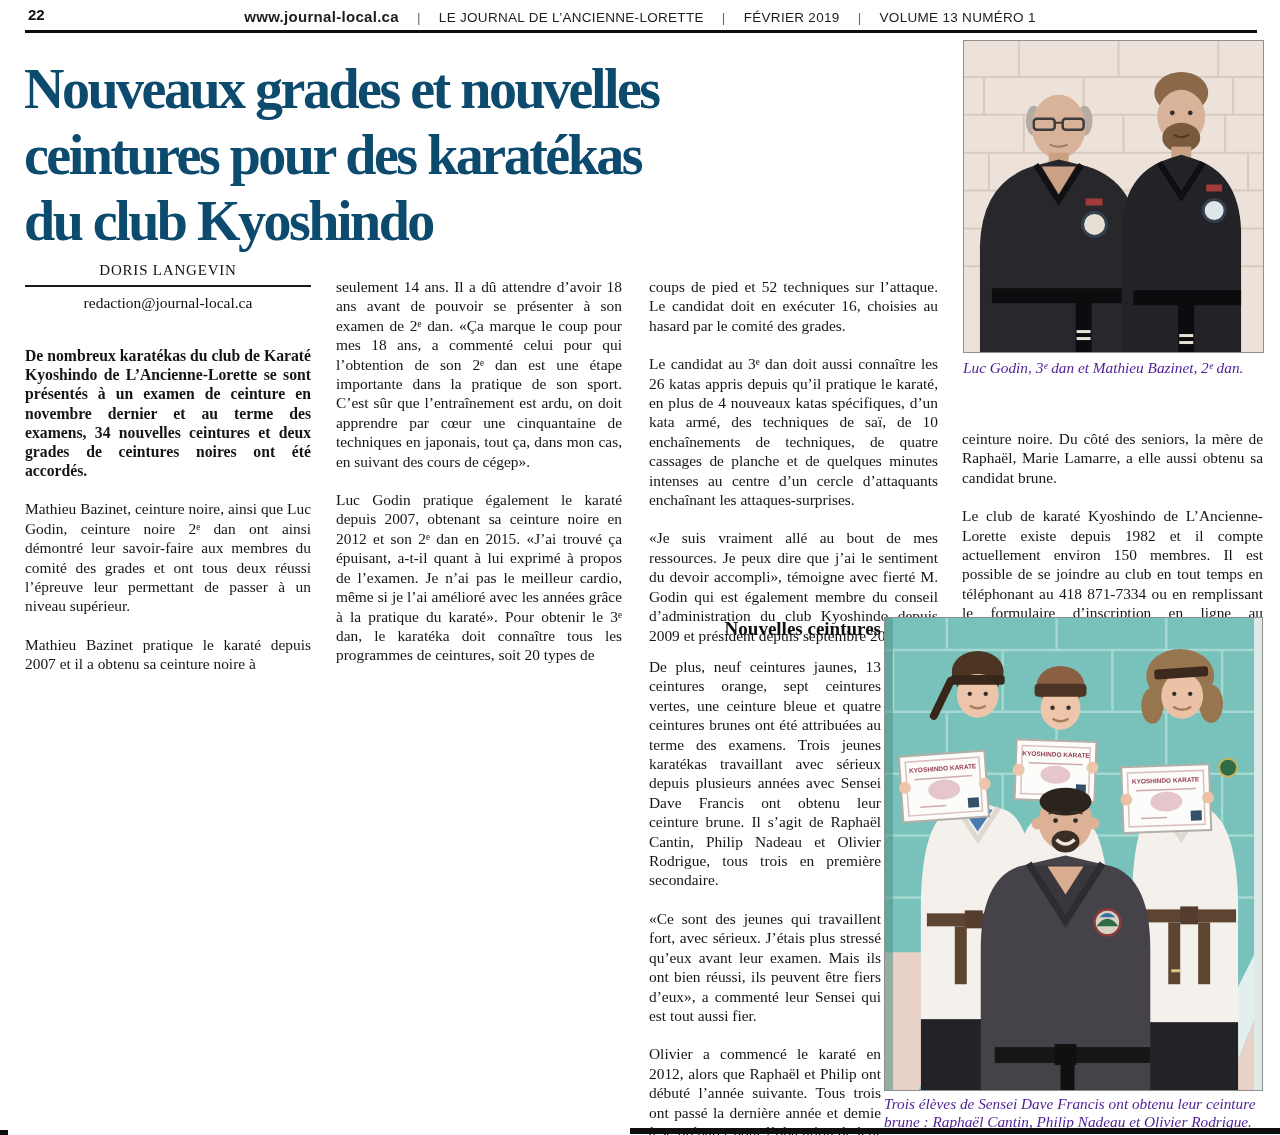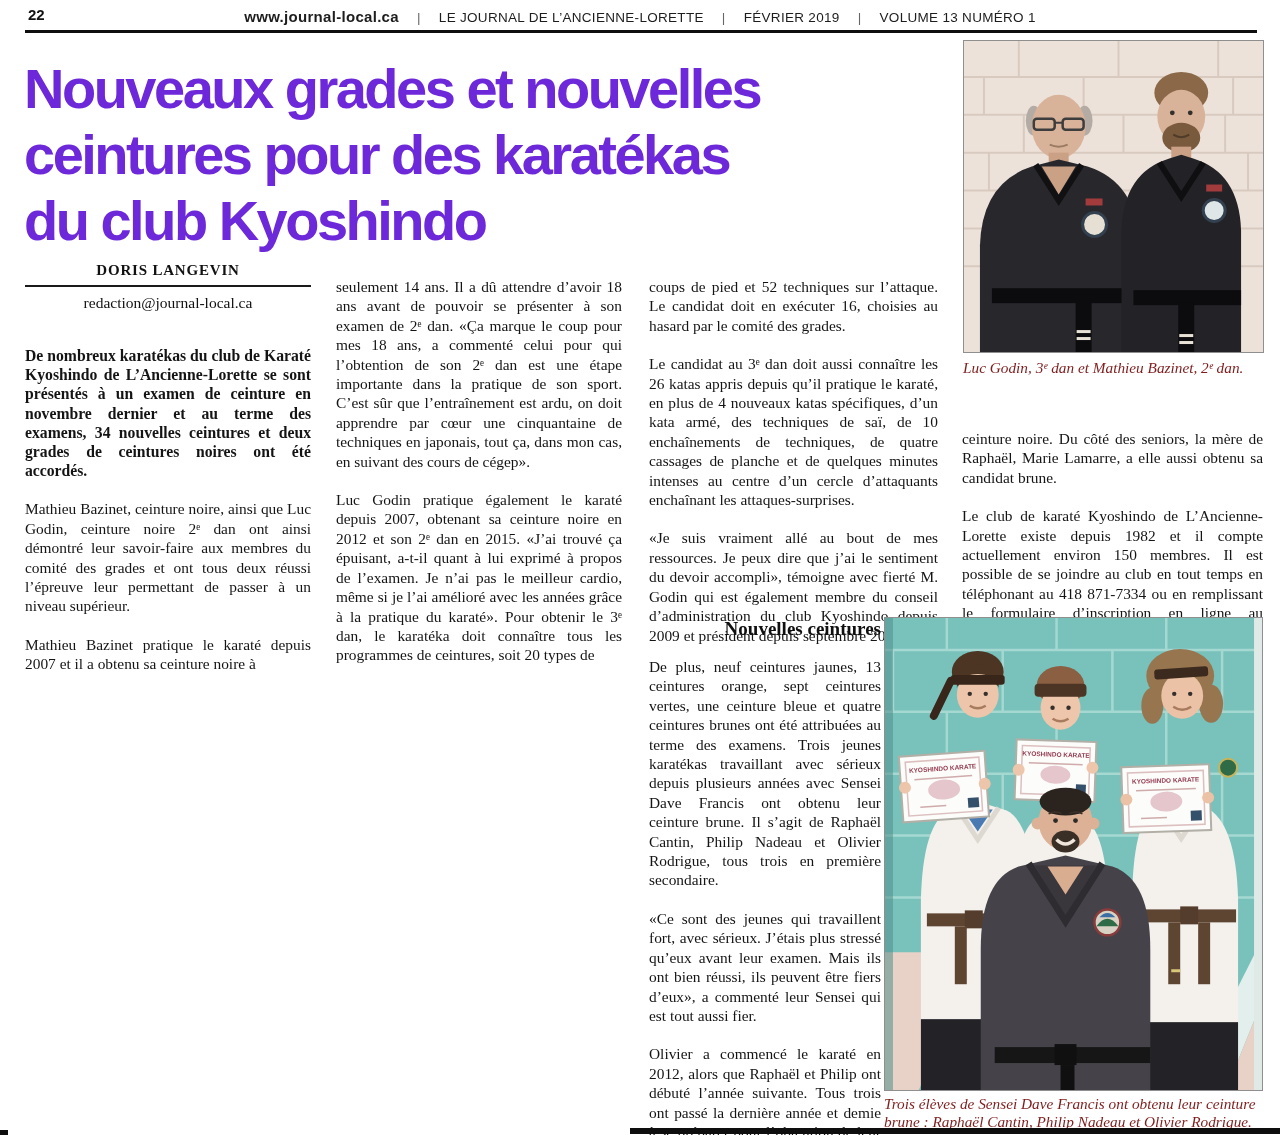--- a/index.html
+++ b/index.html
@@ -17,28 +17,28 @@
     font-family:"Liberation Sans",sans-serif; font-size:13.5px; color:#1d1d1d; letter-spacing:.3px;
     white-space:nowrap;
   }
   .masthead .site { font-weight:bold; font-size:15px; }
   .masthead .sep { margin:0 14px; color:#666; }
   .header-rule { position:absolute; left:25px; width:1232px; top:30px; height:3px; background:#0e0e0e; }
 
   
   .headline {
     position:absolute; left:24px; top:56px; width:820px; margin:0;
-    font-family:Liberation Sans, sans-serif; font-weight:bold;
-    font-size:56px; line-height:66px; letter-spacing:-2.5px; color:#6d28d9;
+    font-family:Liberation Serif, serif; font-weight:bold;
+    font-size:56px; line-height:66px; letter-spacing:-2.5px; color:#0c4a6e;
   }
   .headline span { display:block; }
 
   
   .byline { position:absolute; left:25px; top:262px; width:286px; text-align:center; }
-  .byline .author { font-weight:bold; font-size:15px; letter-spacing:.8px; color:#111; }
+  .byline .author { font-weight:normal; font-size:15px; letter-spacing:.8px; color:#111; }
   .byline .byline-rule { height:2px; background:#1a1a1a; margin:6px 0 7px; }
   .byline .email { font-size:15.5px; color:#111; }
 
   
   .col { position:absolute; text-align:justify; }
   .col p { margin:16px 0 19px; font-size:15.4px; line-height:19.4px; color:#141414; }
   p.lead { font-weight:bold; font-size:15.7px; line-height:19.2px; }
   #col1  { left:25px;  top:330px; width:286px; }
   #col2  { left:336px; top:261px; width:286px; }
   #col3a { left:649px; top:261px; width:289px; }
@@ -48,21 +48,21 @@
     text-align:right; color:#101010;
   }
   #col4  { left:962px; top:413px; width:301px; }
 
   
   .photo { position:absolute; border:1px solid #8f8f8f; box-sizing:border-box; background:#e8e2dc; }
   .photo svg { display:block; width:100%; height:100%; }
   #photo-top    { left:963px; top:40px;  width:301px; height:313px; }
   #photo-bottom { left:884px; top:617px; width:379px; height:474px; }
   .caption {
-    position:absolute; font-style:italic; font-size:15.3px; line-height:18px; color:#7f1d1d;
+    position:absolute; font-style:italic; font-size:15.3px; line-height:18px; color:#4c1d95;
     text-align:left;
   }
   #caption-top    { left:963px; top:359px; width:301px; }
   #caption-bottom { left:884px; top:1095px; width:379px; }
 
   
   .bottom-bar  { position:absolute; left:630px; top:1128px; width:650px; height:6px; background:#0e0e0e; }
   .corner-mark { position:absolute; left:0; top:1130px; width:8px; height:5px; background:#0e0e0e; }
 </style>
 </head>

